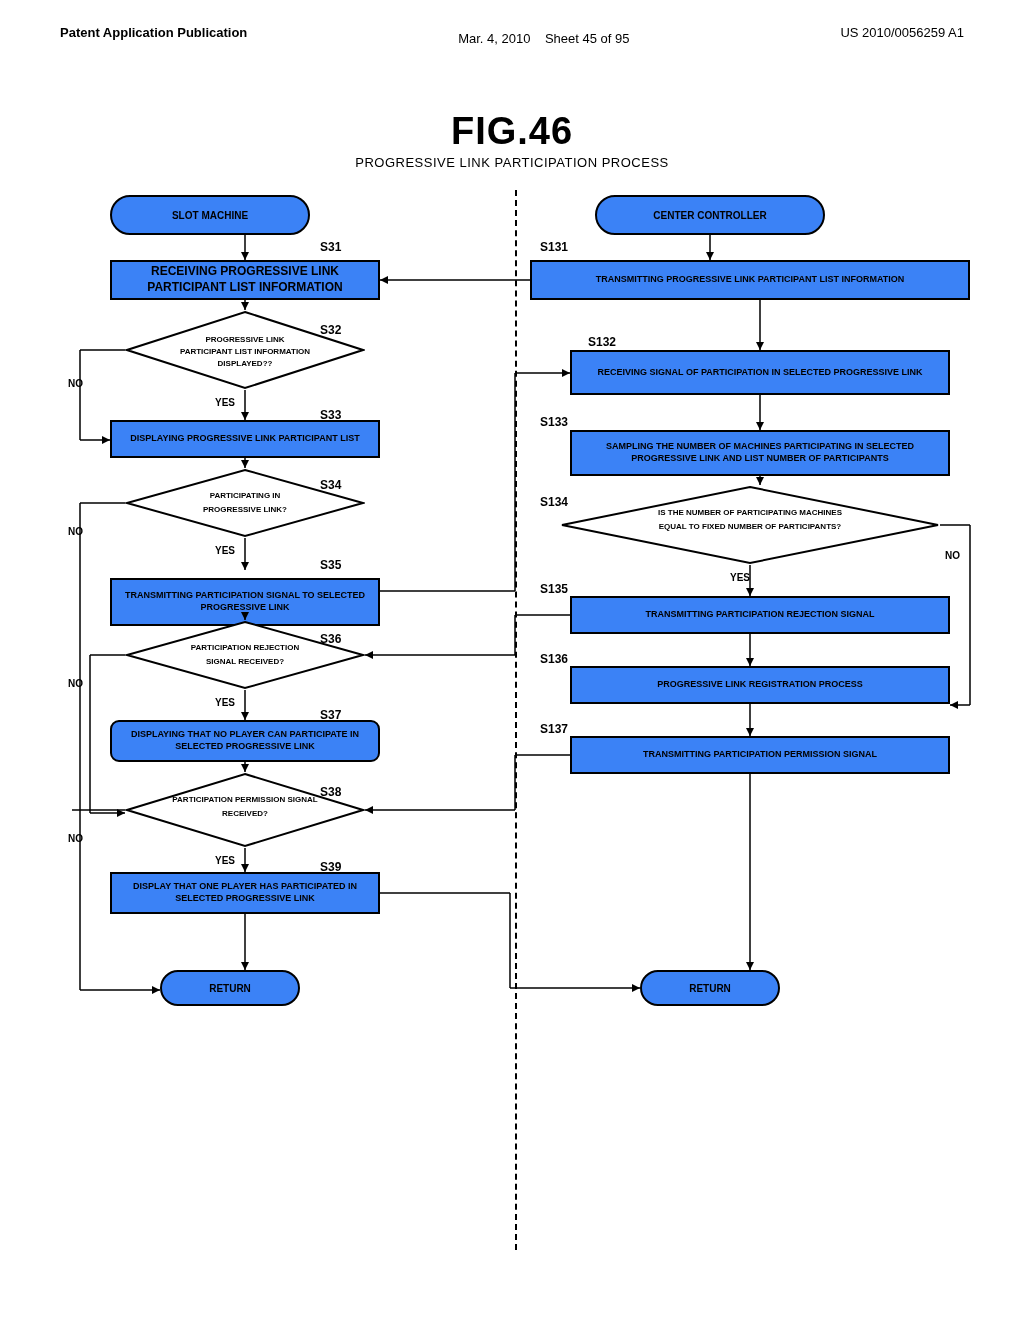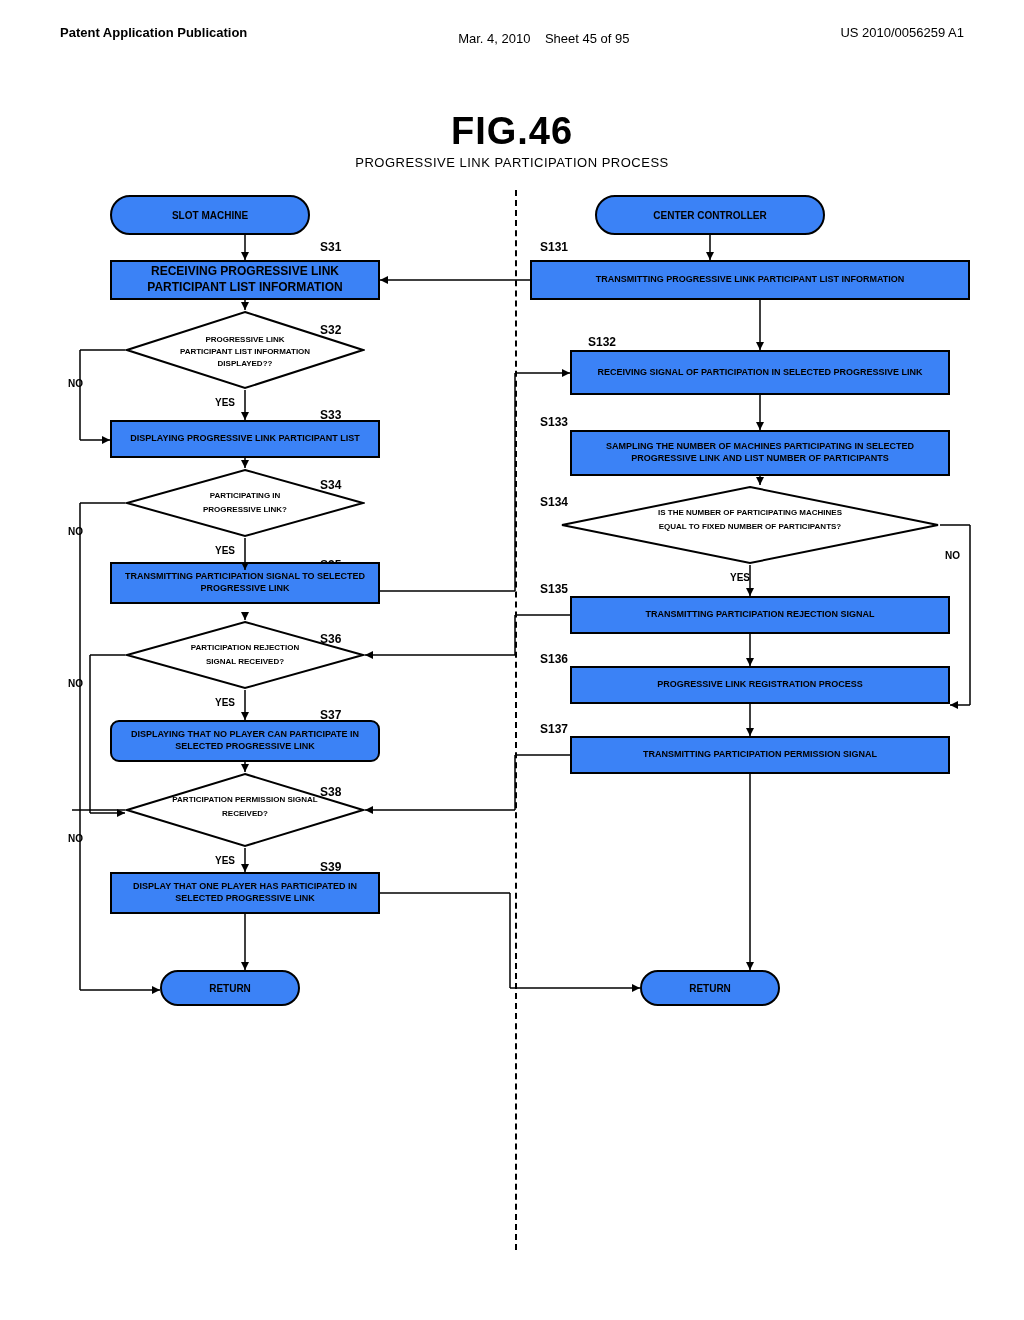--- a/index.html
+++ b/index.html
@@ -144,21 +144,21 @@
         <text x="120" y="44" text-anchor="middle" font-size="8" font-weight="bold" font-family="Arial">PROGRESSIVE LINK?</text>
       </svg>
     </div>
 
     <div class="arrow-label" style="left:18px; top:336px;">NO</div>
 
     <div class="arrow-label" style="left:165px; top:355px;">YES</div>
 
     <div class="step-label" style="left:270px; top:368px;">S35</div>
 
-    <div class="box" style="left:60px; top:372px; width:270px; height:42px; font-size:9px;">
+    <div class="box" style="left:60px; top:388px; width:270px; height:48px; font-size:9px;">
       <span>TRANSMITTING PARTICIPATION SIGNAL TO SELECTED PROGRESSIVE LINK</span>
     </div>
 
     <div class="step-label" style="left:270px; top:442px;">S36</div>
     <div style="position:absolute; left:75px; top:430px; width:240px; height:70px;">
       <svg width="240" height="70" viewBox="0 0 240 70">
         <polygon points="120,2 238,35 120,68 2,35" fill="white" stroke="black" stroke-width="2"></polygon>
         <text x="120" y="30" text-anchor="middle" font-size="8" font-weight="bold" font-family="Arial">PARTICIPATION REJECTION</text>
         <text x="120" y="44" text-anchor="middle" font-size="8" font-weight="bold" font-family="Arial">SIGNAL RECEIVED?</text>
       </svg>

